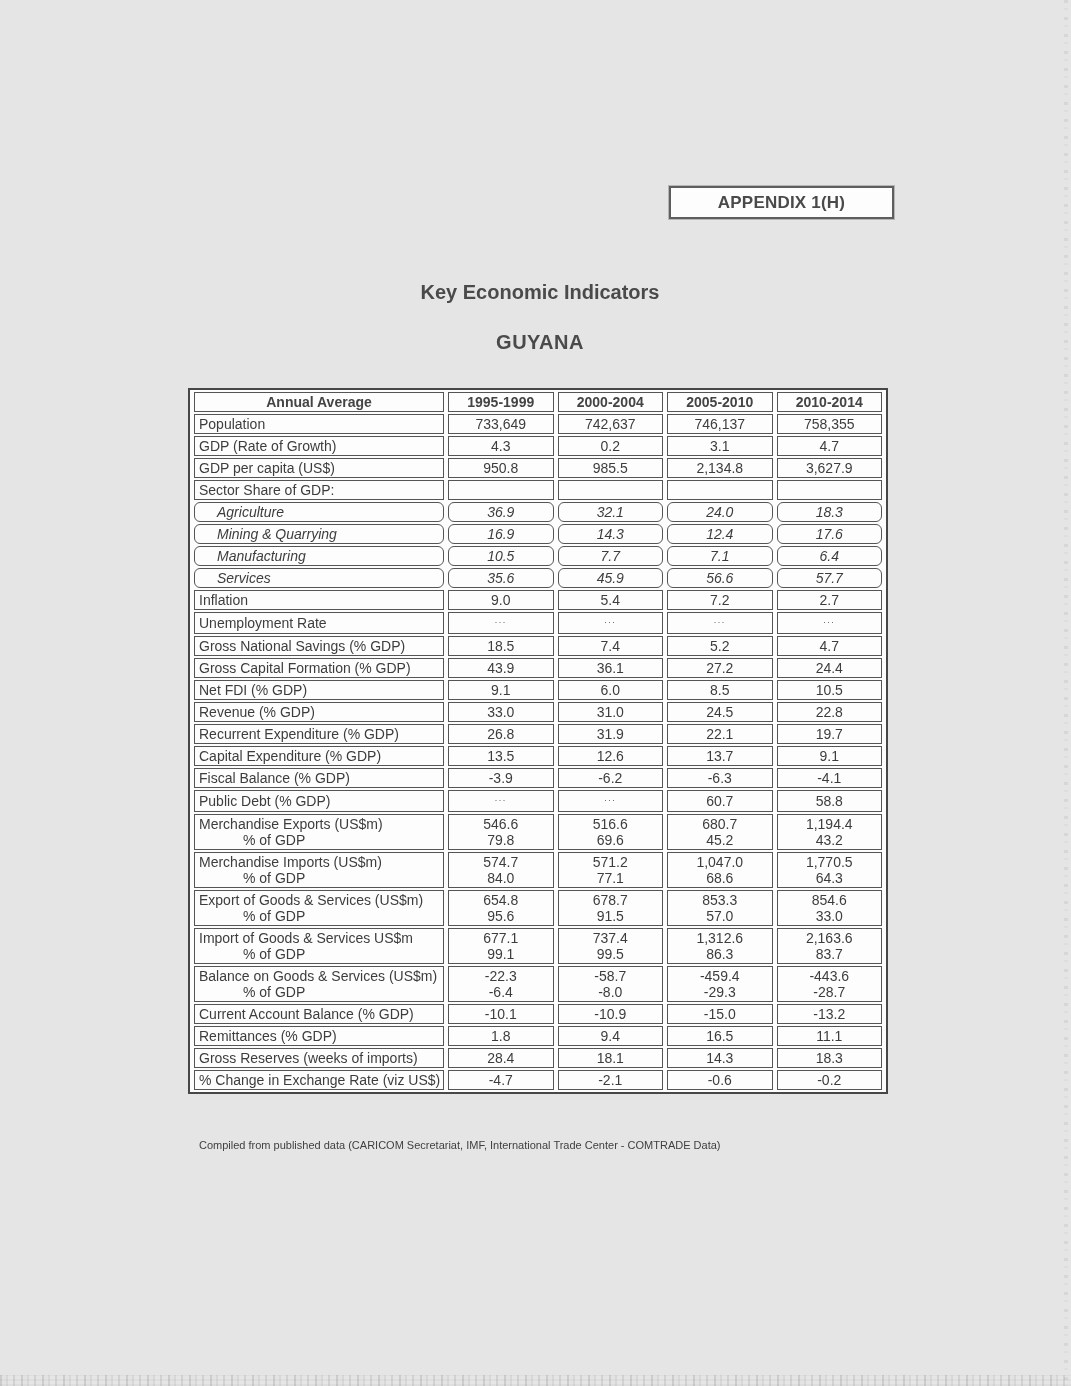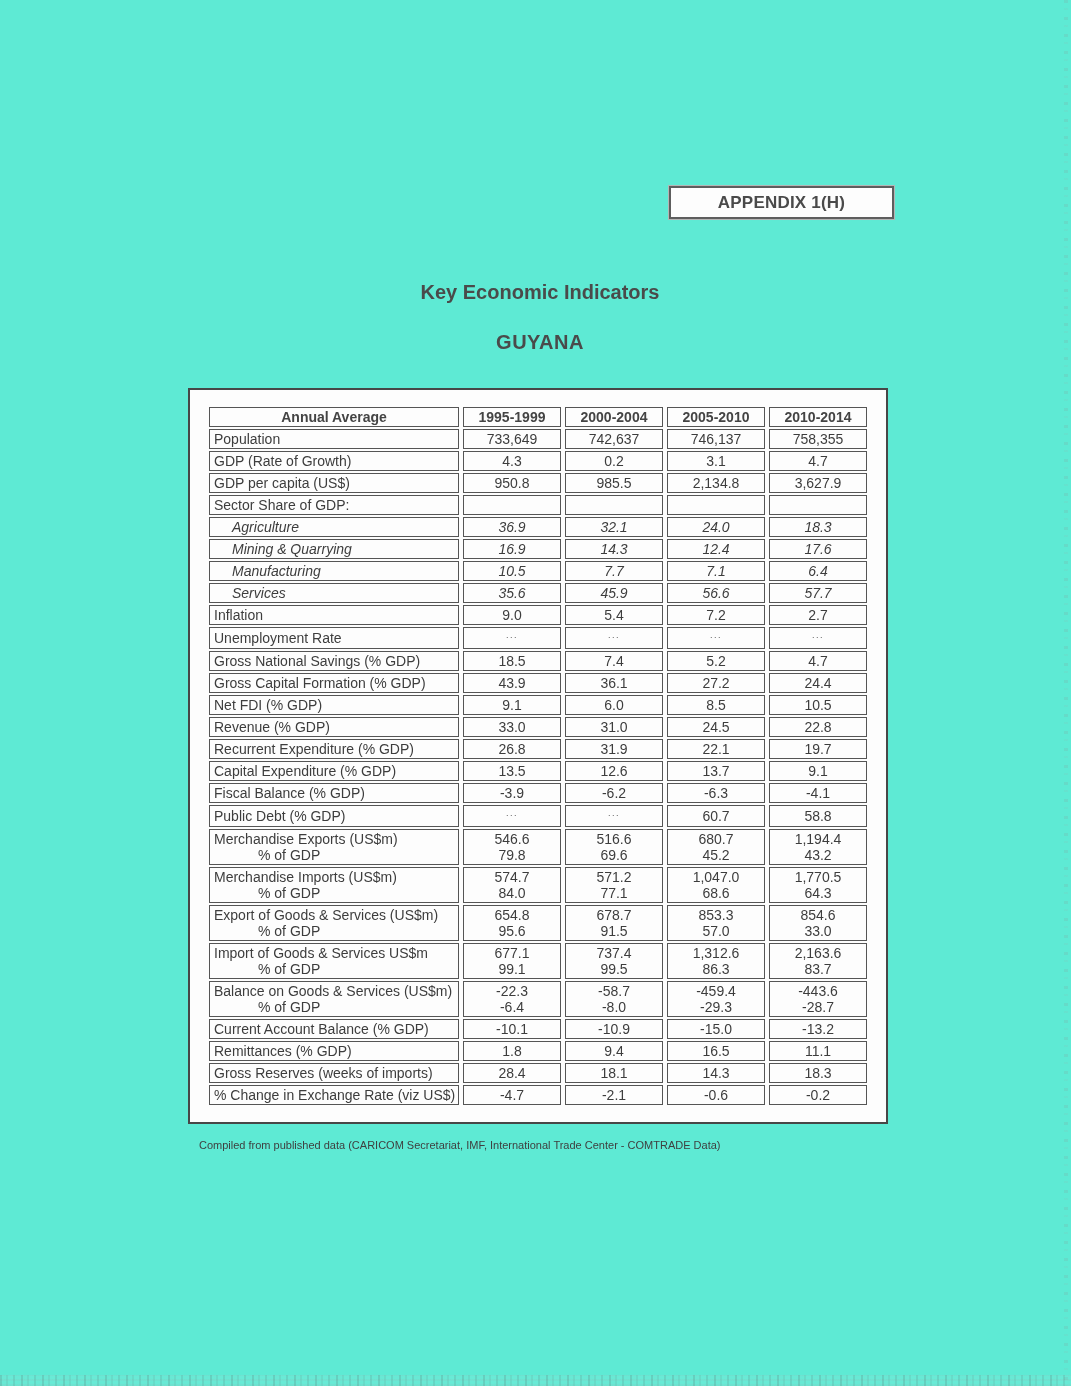--- a/index.html
+++ b/index.html
@@ -1,20 +1,20 @@
 <!DOCTYPE html>
 <html><head>
 <meta charset="utf-8">
 <style>
   html,body{margin:0;padding:0;}
   body{background:#ffffff;}
   .page{
     position:relative;
     width:1071px;height:1386px;
-    background:#5eead4;
+    background:#e5e5e5;
     font-family:"Liberation Sans", sans-serif;
     color:#3d3d3d;
     overflow:hidden;
   }
   
   .appendix-box{
     position:absolute;left:669px;top:186px;width:221px;height:29px;
     border:2px solid #5e5e5e;
     box-shadow:0 0 0 1px #b5b5b5;
     display:flex;align-items:center;justify-content:center;
@@ -30,21 +30,21 @@
   }
   .doc-subtitle{
     position:absolute;top:331px;left:0;width:1080px;text-align:center;
     font-size:20px;font-weight:bold;color:#4a4a4a;letter-spacing:.5px;
   }
   
   .table-wrap{
     position:absolute;left:188px;top:388px;width:700px;
     border:2.5px solid #474747;
     background:#fdfdfd;
-    padding:15px;
+    padding:0;
     box-sizing:border-box;
   }
   table.indicators{
     width:100%;
     border-collapse:separate;
     border-spacing:4px 2px;
     table-layout:fixed;
   }
   col.c-label{width:250px;}
   table.indicators td{
@@ -54,21 +54,21 @@
     line-height:16px;
     background:#fdfdfd;
     overflow:hidden;
     white-space:nowrap;
   }
   td.hdr{
     font-weight:bold;text-align:center;font-size:15px;line-height:20px;color:#444444;
   }
   td.lbl{text-align:left;padding-left:11px;margin-top:6px;}
   td.val{text-align:center;}
-  tr.italic td{font-style:italic;}
+  tr.italic td{font-style:italic;border-radius:6px;}
   tr.italic td.lbl{padding-left:22px;}
   .subline{padding-left:44px;}
   .dots{
     font-size:9px;letter-spacing:1.5px;position:relative;top:-4px;color:#555;
   }
   
   .footnote{
     position:absolute;left:199px;top:1139px;width:760px;
     font-size:11px;color:#3f3f3f;
   }

